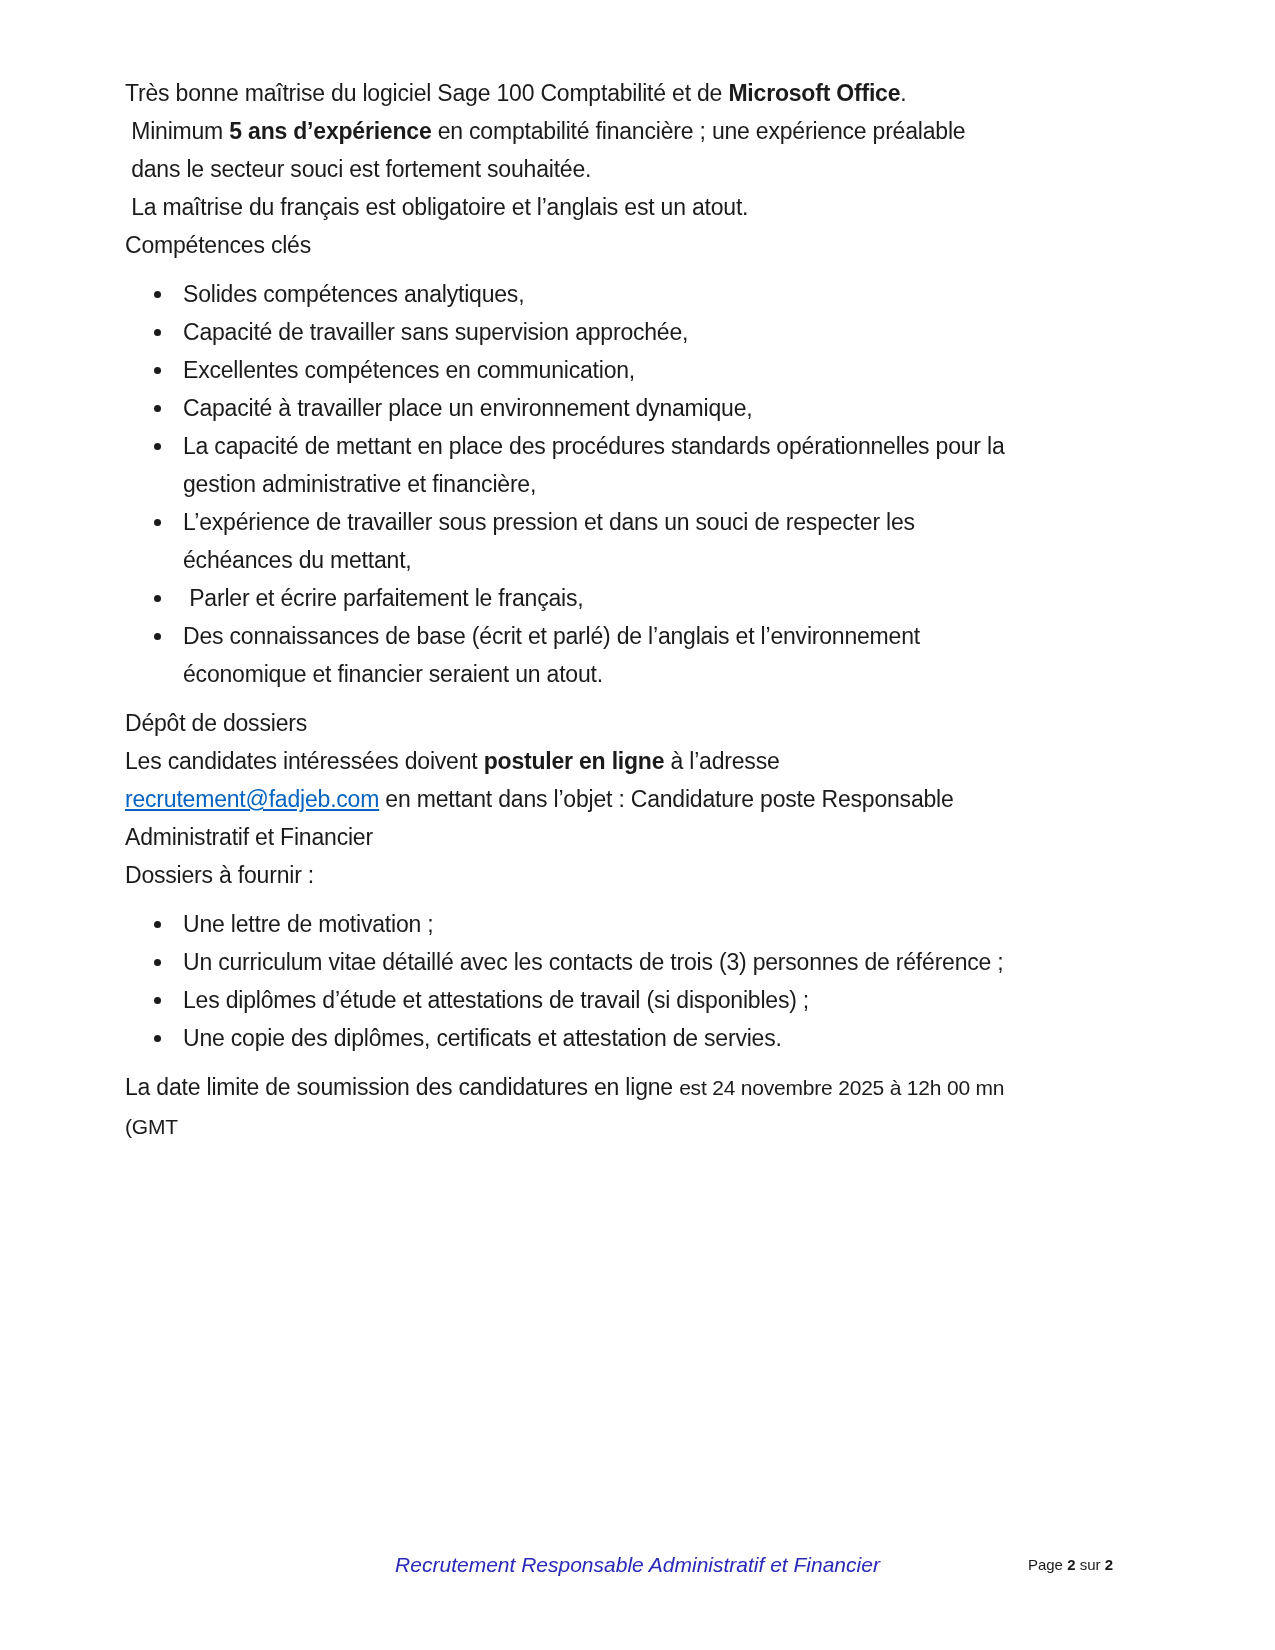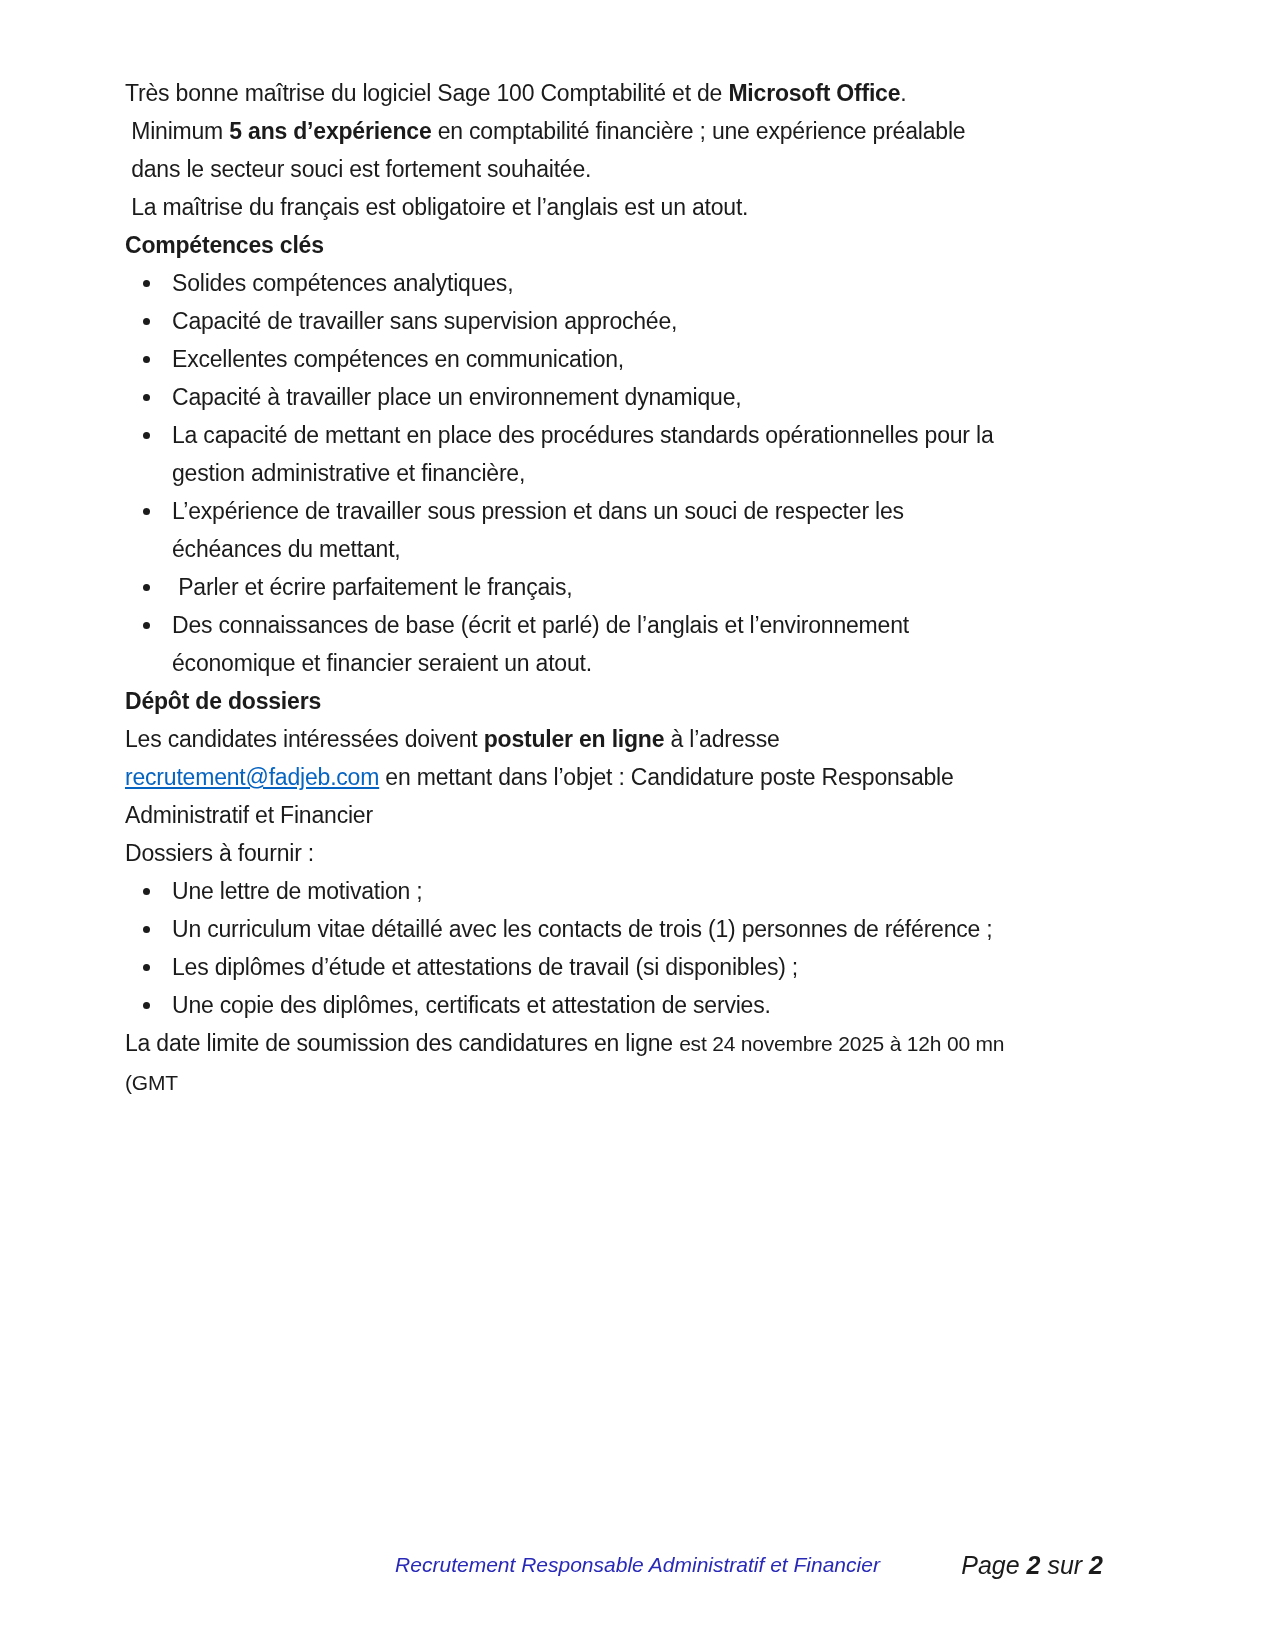--- a/index.html
+++ b/index.html
@@ -21,23 +21,23 @@
   .content{
     position:absolute;
     left:125px;
     top:74px;
     width:1010px;
     font-size:23px;
     line-height:38px;
     letter-spacing:-0.2px;
   }
   .p,.h{margin:0;}
-  .h{font-weight:700;}
+  .h{font-weight:400;}
   .line{white-space:pre;}
-  .ul{margin:0;}
+  .ul{margin:11px;}
   .li{position:relative;padding-left:47px;}
   .bullet{
     position:absolute;
     left:18px;
     top:16px;
     width:7px;
     height:7px;
     border-radius:50%;
     background:var(--text);
   }
@@ -53,24 +53,23 @@
     line-height:38px;
   }
   .footer-title{
     text-align:center;
     font-style:italic;
     color:var(--footer-blue);
     font-size:21px;
   }
   .page-label{
     position:absolute;
-    right:172px;
+    right:162px;
     top:0;
-    font-style:italic;
-    font-size:25px;
+    font-size:15px;
     color:var(--text);
   }
 </style>
 </head>
 <body>
 
 <div class="page">
   <div class="content">
       <div class="p">
         <div class="line"><span>Très bonne maîtrise du logiciel Sage 100 Comptabilité et de </span><span class="run-b">Microsoft Office</span><span>.</span></div>
@@ -133,21 +132,21 @@
       <div class="p">
         <div class="line"><span>Dossiers à fournir :</span></div>
       </div>
       <div class="ul">
         <div class="li">
           <span class="bullet"></span>
           <div class="line"><span>Une lettre de motivation ;</span></div>
         </div>
         <div class="li">
           <span class="bullet"></span>
-          <div class="line"><span>Un curriculum vitae détaillé avec les contacts de trois (1) personnes de référence ;</span></div>
+          <div class="line"><span>Un curriculum vitae détaillé avec les contacts de trois (3) personnes de référence ;</span></div>
         </div>
         <div class="li">
           <span class="bullet"></span>
           <div class="line"><span>Les diplômes d’étude et attestations de travail (si disponibles) ;</span></div>
         </div>
         <div class="li">
           <span class="bullet"></span>
           <div class="line"><span>Une copie des diplômes, certificats et attestation de servies.</span></div>
         </div>
       </div>

